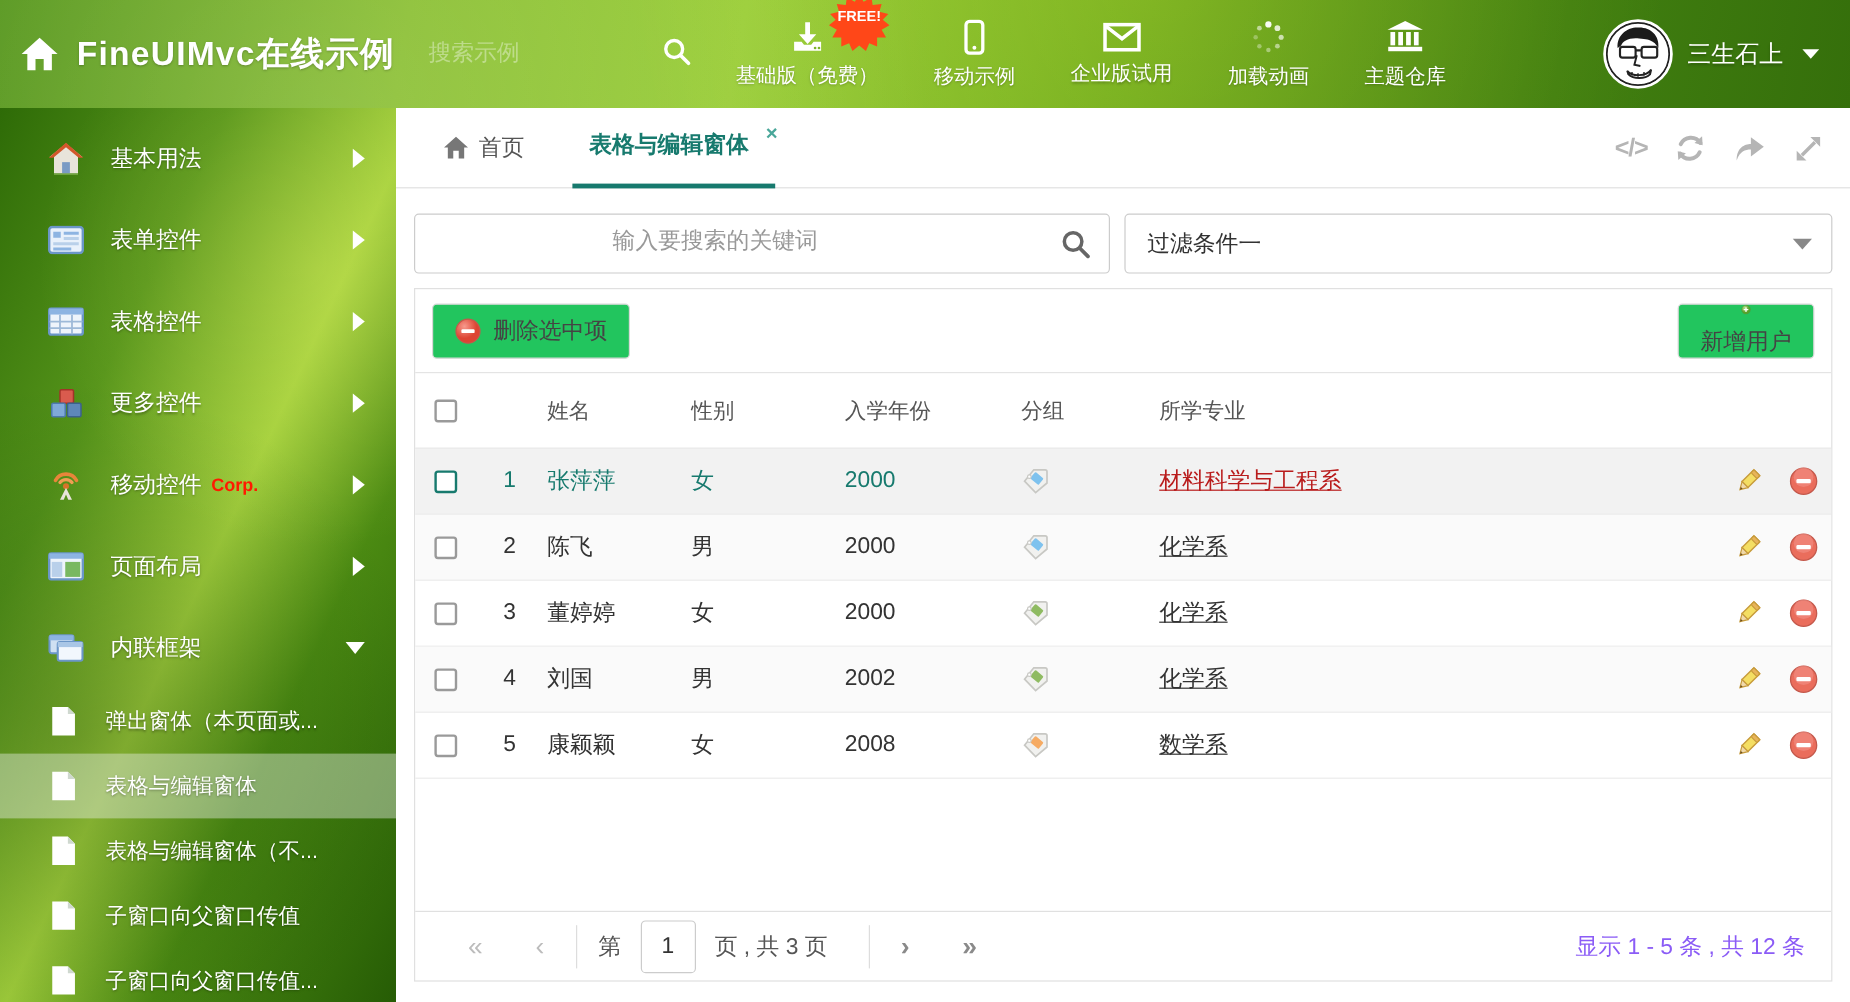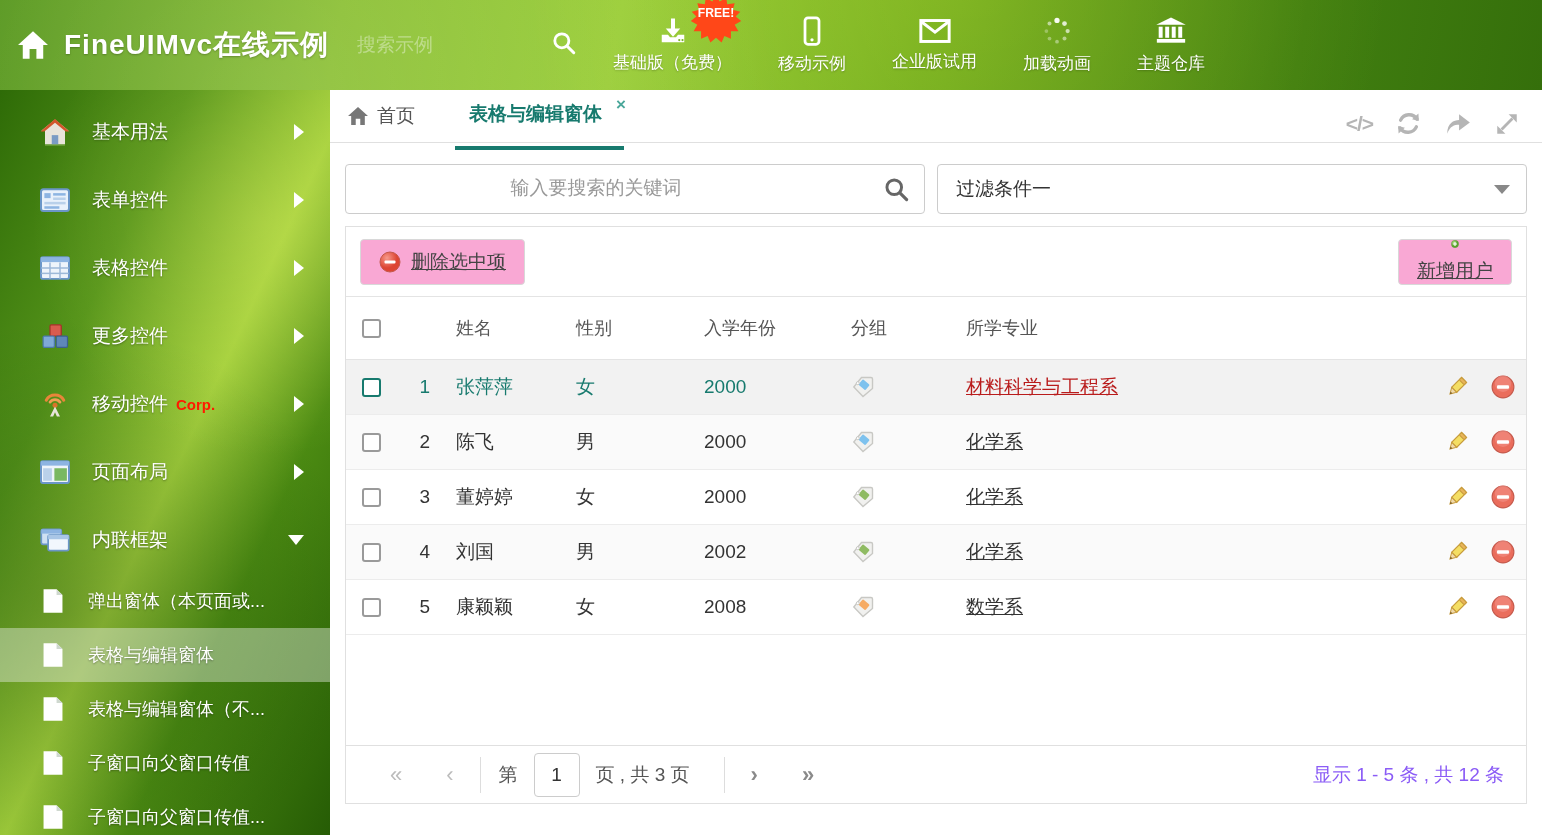--- a/index.html
+++ b/index.html
@@ -50,22 +50,22 @@
   .tri-right { width:0; height:0; border-top:8px solid transparent; border-bottom:8px solid transparent;
     border-left:10px solid #fff; margin-left:auto; }
   .tri-down { width:0; height:0; border-left:8px solid transparent; border-right:8px solid transparent;
     border-top:10px solid #fff; margin-left:auto; }
   .side-sub { height:54px; display:flex; align-items:center; padding-left:42px; cursor:pointer; }
   .side-sub .lbl { font-size:18px; margin-left:24px; text-shadow:0 1px 2px rgba(0,0,0,.35); white-space:nowrap; }
   .side-sub.active { background:rgba(235,240,235,.42); }
 
   
   .main { position:absolute; left:330px; top:90px; width:1212px; height:745px; background:#fff; }
-  .tabbar { height:53px; border-bottom:1px solid #e0e0e0; display:flex; align-items:center;
-    padding-left:3px; position:relative; }
+  .tabbar { height:67px; border-bottom:1px solid #e0e0e0; display:flex; align-items:center;
+    padding-left:25px; position:relative; }
   .tab-home { display:flex; align-items:center; gap:8px; color:#555; font-size:19px;
     padding:0 14px; cursor:pointer; }
   .tab-active { position:relative; margin-left:26px; height:67px; display:flex; align-items:center;
     padding:0 22px 0 14px; color:#177a6e; font-size:19px; font-weight:bold; cursor:pointer;
     border-bottom:4px solid #177a6e; }
   .tab-close { position:absolute; right:-2px; top:12px; color:#4aa79a; font-size:17px; font-weight:bold; cursor:pointer; }
   .tab-tools { position:absolute; right:22px; top:0; height:67px; display:flex; align-items:center; gap:22px; }
   .tool-ic { color:#b5b5b5; cursor:pointer; display:flex; align-items:center; }
   .tool-code { font-size:21px; font-weight:bold; letter-spacing:-1px; }
 
@@ -78,21 +78,21 @@
   .select-box { position:relative; flex:1; height:50px; border:1px solid #ccc; border-radius:4px;
     display:flex; align-items:center; padding:0 18px; font-size:19px; color:#333; cursor:pointer; }
   .select-caret { position:absolute; right:16px; top:20px; width:0; height:0;
     border-left:8px solid transparent; border-right:8px solid transparent; border-top:9px solid #888; }
 
   .panel { margin:12px 15px 0 15px; height:578px; border:1px solid #e0e0e0;
     display:flex; flex-direction:column; }
   .panel-toolbar { height:70px; border-bottom:1px solid #e4e4e4; display:flex; align-items:center;
     padding:0 14px; }
   .btn { display:flex; align-items:center; gap:10px; border:1px solid #d8d8d8; border-radius:4px;
-    background:#f9a8d4; height:46px; padding:0 18px; font-size:19px; color:#444; cursor:pointer;text-decoration:underline; }
+    background:#22c55e; height:46px; padding:0 18px; font-size:19px; color:#444; cursor:pointer; }
   .btn-add { margin-left:auto;flex-direction:column; }
 
   .grid-head { height:63px; display:flex; align-items:center; border-bottom:1px solid #e4e4e4;
     font-size:18px; color:#555; }
   .t-row { height:55px; display:flex; align-items:center; border-bottom:1px solid #ececec;
     font-size:19px; color:#333; }
   .t-row:nth-child(even) { background:#fafafa; }
   .t-row.selected { background:#f2f2f2; color:#177a6e; }
   .t-row a { color:#333; text-decoration:underline; cursor:pointer; }
   .t-row.selected a { color:#b91c1c;margin-top:41px; }
@@ -188,20 +188,38 @@
         <rect x="3" y="8.5" width="3.2" height="9" fill="#fff"></rect>
         <rect x="8.3" y="8.5" width="3.2" height="9" fill="#fff"></rect>
         <rect x="13.6" y="8.5" width="3.2" height="9" fill="#fff"></rect>
         <rect x="18.9" y="8.5" width="3.2" height="9" fill="#fff"></rect>
         <rect x="1.5" y="18.5" width="23" height="3" fill="#fff"></rect>
       </svg>
       <span class="lbl">主题仓库</span>
     </div>
   </div>
 
+  <div class="user-wrap">
+    <div class="avatar">
+      <svg width="54" height="54" viewBox="0 0 54 54">
+        <circle cx="27" cy="27" r="26" fill="#fff" stroke="#222" stroke-width="1.5"></circle>
+        <path d="M10 22 C9 10 20 4 28 5 C38 5 45 12 44 22 L41 18 C36 14 34 15 28 14 C20 13 14 16 13 20 Z" fill="#1b1b1b"></path>
+        <rect x="12" y="21" width="13" height="9" rx="2" fill="none" stroke="#222" stroke-width="1.8"></rect>
+        <rect x="30" y="21" width="13" height="9" rx="2" fill="none" stroke="#222" stroke-width="1.8"></rect>
+        <line x1="25" y1="24" x2="30" y2="24" stroke="#222" stroke-width="1.8"></line>
+        <path d="M26 28 L24 36 L29 37" fill="none" stroke="#222" stroke-width="1.6"></path>
+        <path d="M18 41 C22 46 34 46 38 40 L37 44 C33 48 23 48 19 44 Z" fill="#fff" stroke="#222" stroke-width="1.6"></path>
+        <line x1="22" y1="42" x2="22" y2="45" stroke="#222" stroke-width="1.2"></line>
+        <line x1="27" y1="43" x2="27" y2="46" stroke="#222" stroke-width="1.2"></line>
+        <line x1="32" y1="42" x2="32" y2="45" stroke="#222" stroke-width="1.2"></line>
+      </svg>
+    </div>
+    <span class="user-name">三生石上</span>
+    <span class="caret-down-sm"></span>
+  </div>
 </div>
 
 <div class="sidebar">
 
   <div class="side-item">
     <svg class="ic" width="30" height="28" viewBox="0 0 24 22">
       <path d="M12 1 L23 10 L20 10 L20 21 L4 21 L4 10 L1 10 Z" fill="#e8e4da"></path>
       <path d="M12 0.5 L23.5 10.5 L20.5 10.5 L12 3.5 L3.5 10.5 L0.5 10.5 Z" fill="#d2572b"></path>
       <rect x="9.4" y="13.5" width="5.2" height="7.5" fill="#7a9bc4"></rect>
       <path d="M4 21 h16 v1 h-16 Z" fill="#6fa33c"></path>

